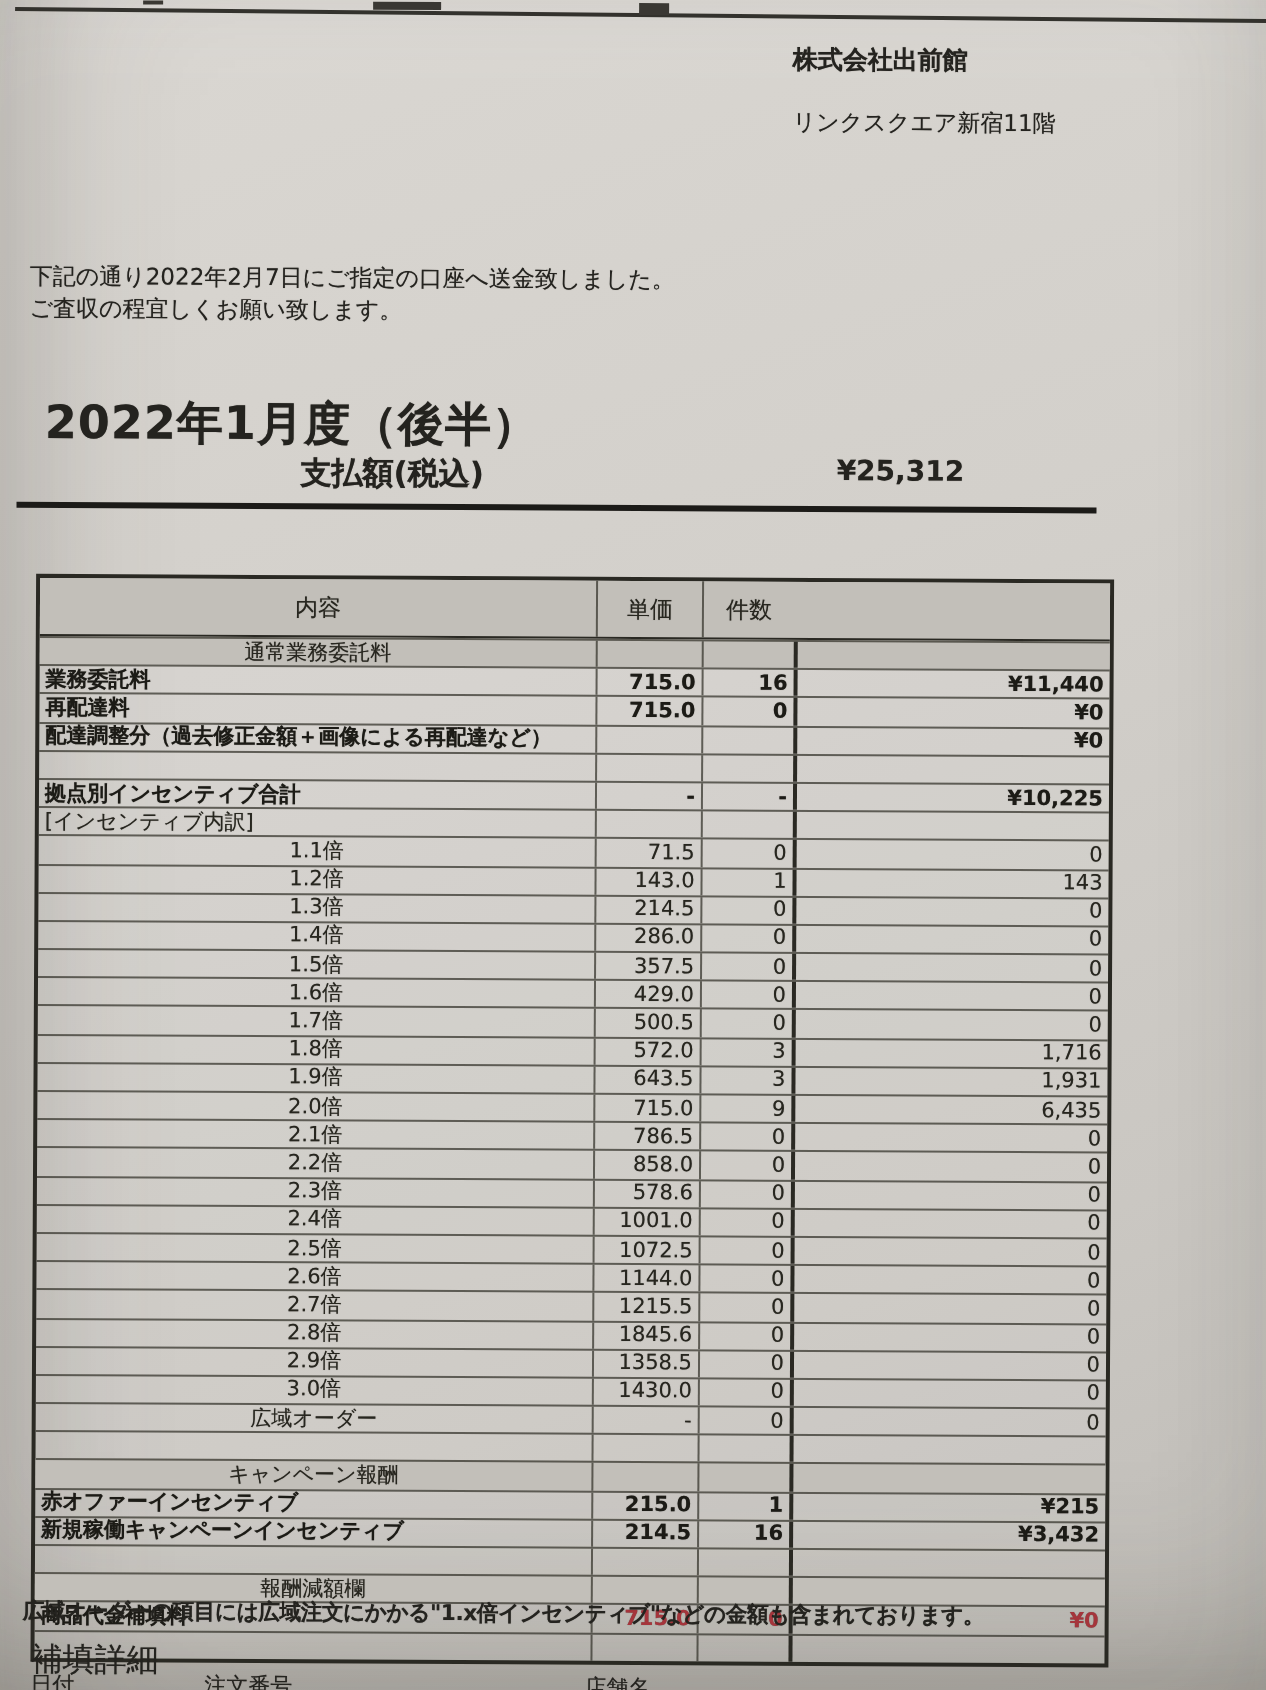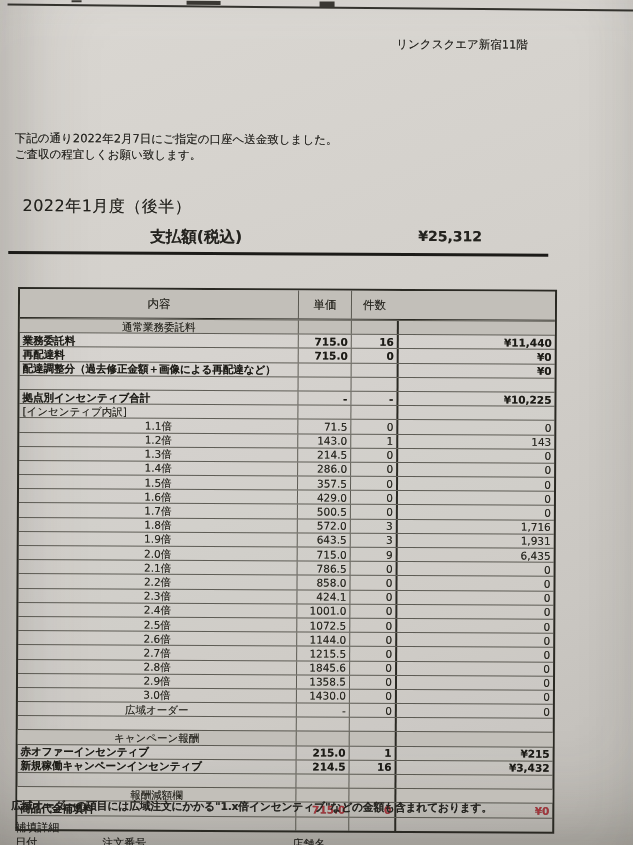--- a/index.html
+++ b/index.html
@@ -27,21 +27,21 @@
   .frag1{left:185px;top:0;width:34px;height:4px;}
   .frag2{left:318px;top:0;width:15px;height:6px;}
   .frag3{left:70px;top:0;width:10px;height:2px;}
 
   .company{position:absolute;left:395px;top:20px;}
   .company-name{font-weight:bold;font-size:12.5px;}
   .company-addr{margin-top:14px;font-size:11.5px;line-height:16.5px;}
 
   .notice{position:absolute;left:14px;top:131px;font-size:11.5px;line-height:15.5px;}
 
-  .title-period{position:absolute;left:22px;top:196px;font-size:16px;font-weight:normal;letter-spacing:.5px;}
+  .title-period{position:absolute;left:22px;top:196px;font-size:23px;font-weight:bold;letter-spacing:.5px;}
   .title-row{position:absolute;left:0;top:226px;width:560px;}
   .title-label{position:absolute;left:150px;font-size:15.5px;font-weight:bold;}
   .title-amount{position:absolute;left:418px;font-size:14px;font-weight:bold;}
   .title-rule{position:absolute;left:8px;top:251px;width:540px;height:2.5px;background:#1c1b18;}
 
   
   .tbl{position:absolute;left:18px;top:287px;width:535px;border:2px solid #2a2923;box-sizing:content-box;background:rgba(255,255,255,.08);}
   .trow{display:grid;grid-template-columns:278px 53px 46px 1fr;height:13.19px;border-top:1px solid rgba(55,53,46,.75);}
   .trow:first-child{border-top:0;}
   .trow.header{height:28px;background:#c2bfb9;border-bottom:1px solid #2a2923;}
@@ -49,38 +49,39 @@
   .cell{display:flex;align-items:center;overflow:hidden;white-space:nowrap;padding:0 3px;font-size:10.5px;line-height:12px;color:#27261f;}
   .c1,.c2{border-left:1px solid rgba(55,53,46,.75);justify-content:flex-end;}
   .c3{border-left:2px solid #2a2923;justify-content:flex-end;}
   .hc{justify-content:center;font-size:11.5px;}
   .b{font-weight:bold;color:#1c1b16;}
   .center{justify-content:center;}
   .left{justify-content:flex-start;}
   .red{color:#a5353c;}
 
   .note{position:absolute;left:14px;top:799px;font-size:10.8px;font-weight:bold;letter-spacing:-.2px;}
-  .detail-title{position:absolute;left:18px;top:820px;font-size:11px;}
+  .detail-title{position:absolute;left:18px;top:820px;font-size:16px;}
   .detail-cols{position:absolute;left:0;top:835px;width:633px;height:10px;overflow:hidden;font-size:11px;}
   .dc0{position:absolute;left:18px;}
   .dc1{position:absolute;left:105px;}
   .dc2{position:absolute;left:295px;}
 </style>
 </head>
 <body>
 
 <div class="photo">
   <div class="sheet">
 
     <div class="topline"></div>
     <div class="frag frag1"></div>
     <div class="frag frag2"></div>
     <div class="frag frag3"></div>
 
     <div class="company">
+      <div class="company-name">株式会社出前館</div>
       <div class="company-addr">
         <div>リンクスクエア新宿11階</div>
       </div>
     </div>
 
     <div class="notice">
       <div>下記の通り2022年2月7日にご指定の口座へ送金致しました。</div>
       <div>ご査収の程宜しくお願い致します。</div>
     </div>
 
@@ -206,21 +207,21 @@
           <div class="cell c3">0</div>
         </div>
         <div class="trow">
           <div class="cell c0 center">2.2倍</div>
           <div class="cell c1">858.0</div>
           <div class="cell c2">0</div>
           <div class="cell c3">0</div>
         </div>
         <div class="trow">
           <div class="cell c0 center">2.3倍</div>
-          <div class="cell c1">424.1</div>
+          <div class="cell c1">578.6</div>
           <div class="cell c2">0</div>
           <div class="cell c3">0</div>
         </div>
         <div class="trow">
           <div class="cell c0 center">2.4倍</div>
           <div class="cell c1">1001.0</div>
           <div class="cell c2">0</div>
           <div class="cell c3">0</div>
         </div>
         <div class="trow">

